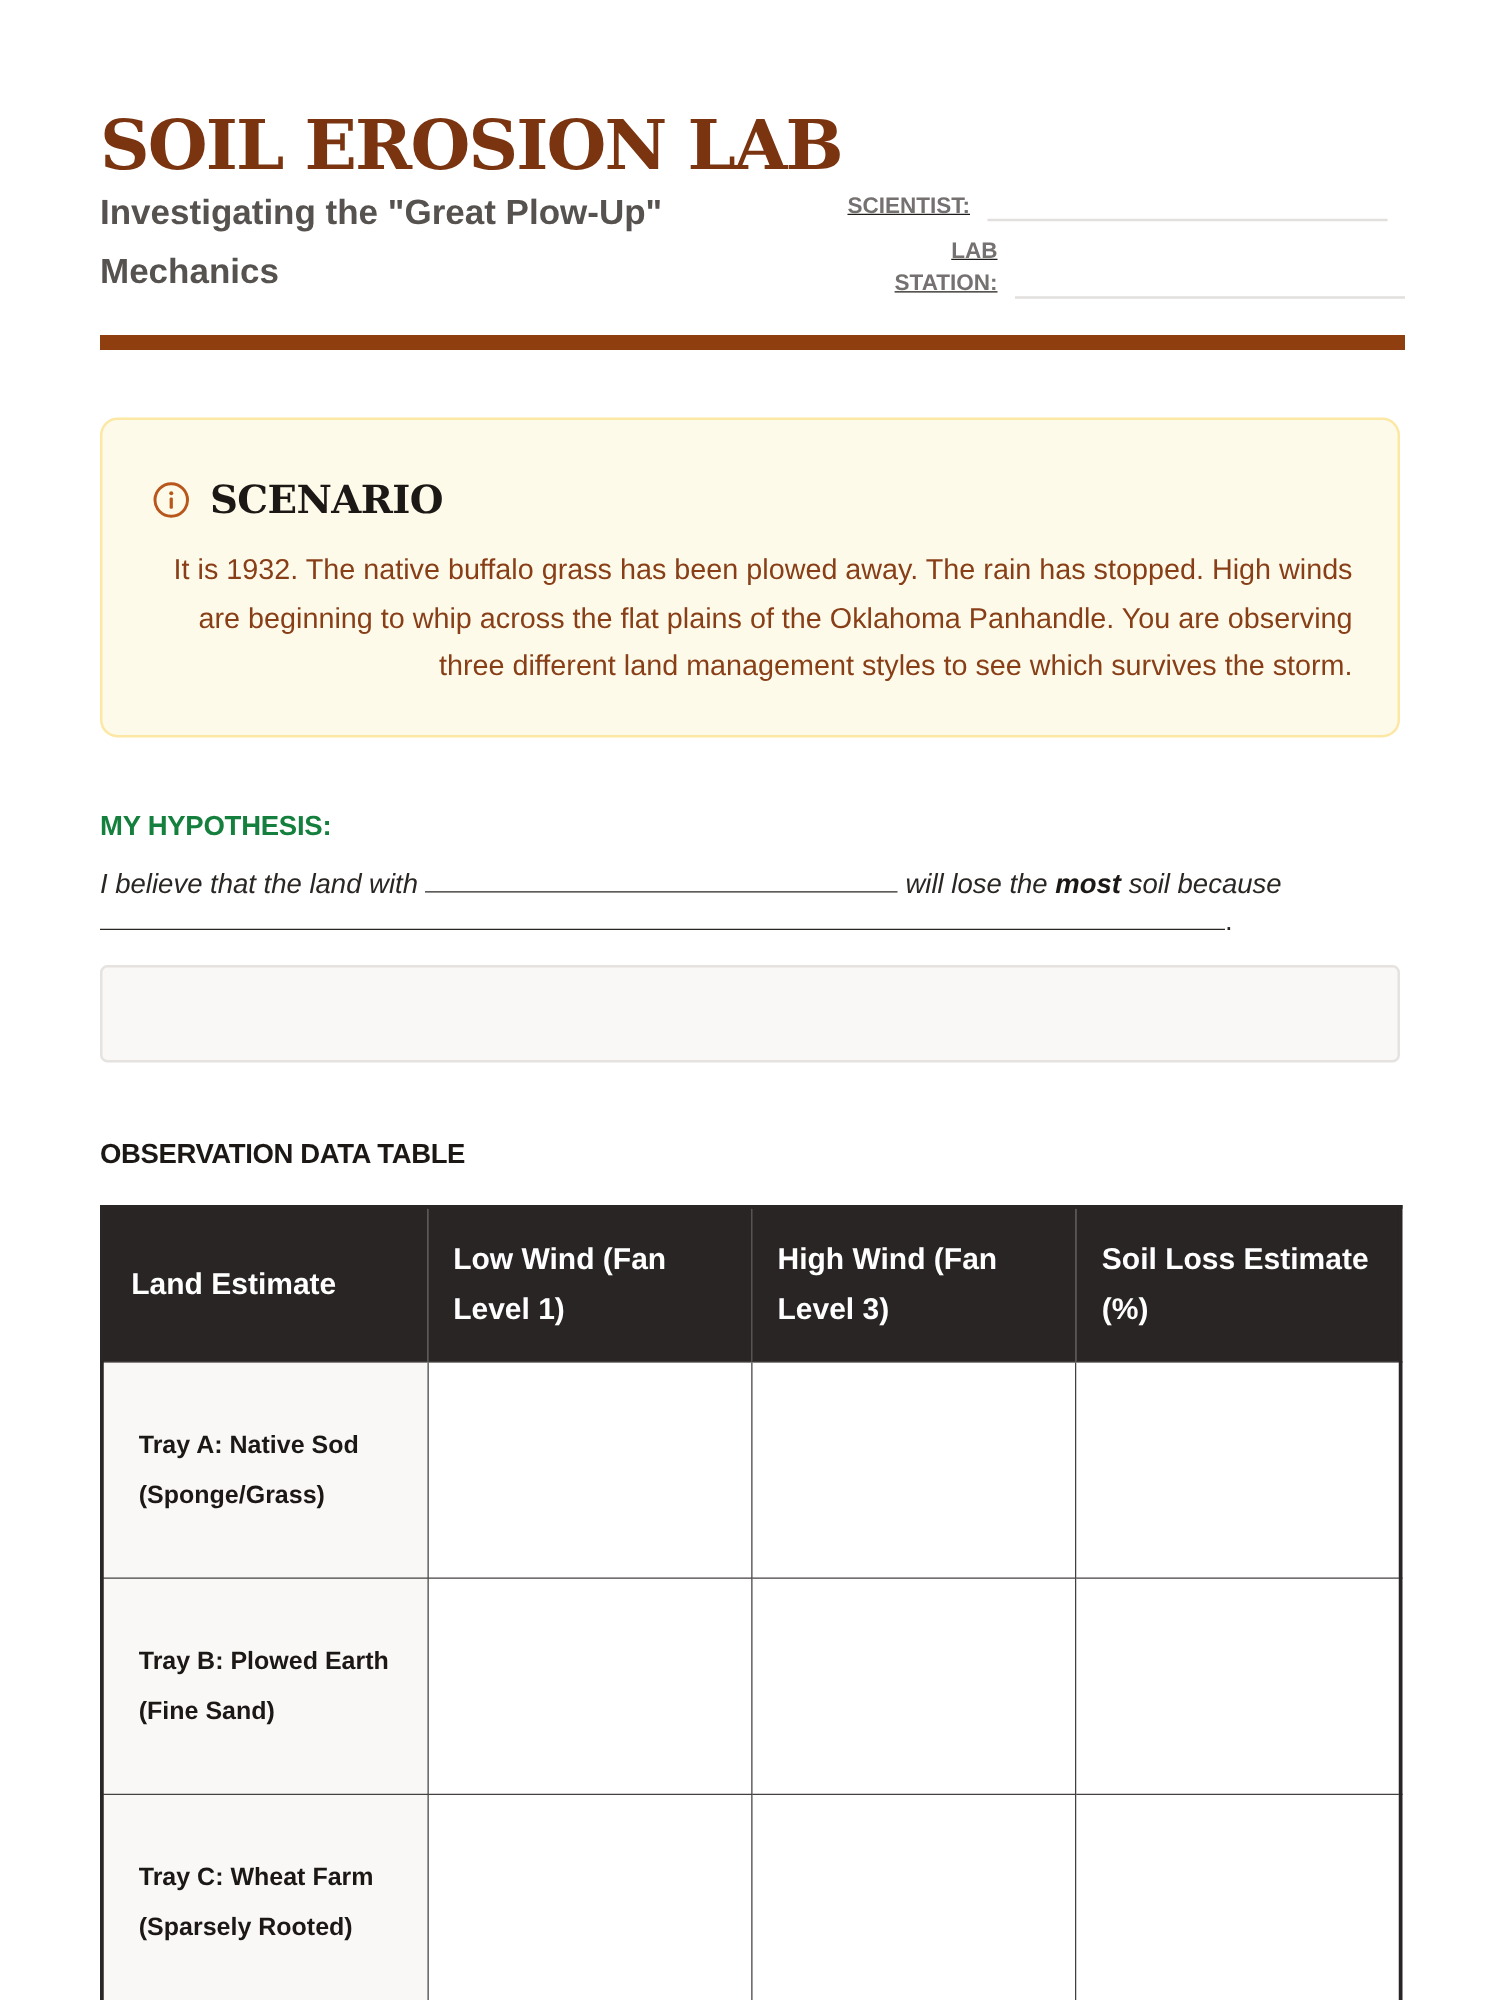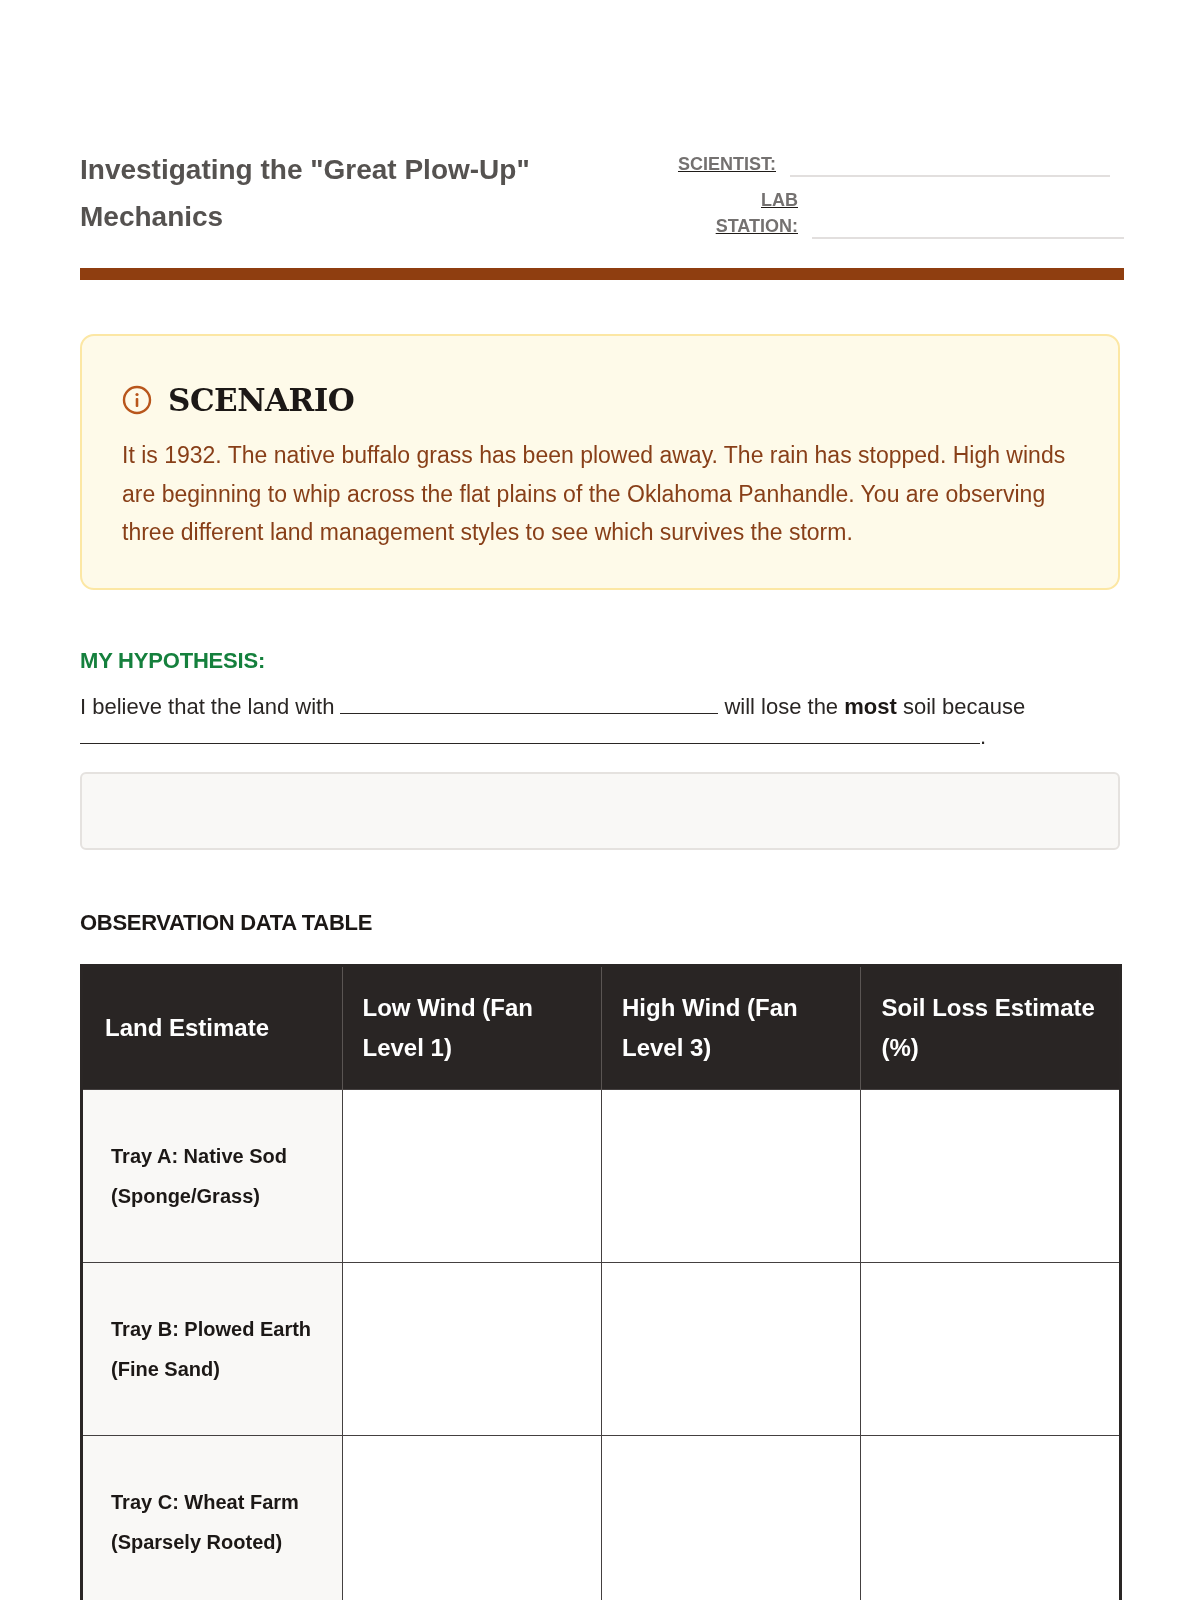--- a/index.html
+++ b/index.html
@@ -12,28 +12,28 @@
     .meta { position: absolute; right: 0; top: 145px; width: 460px; }
     .meta-row { display: flex; align-items: flex-end; justify-content: flex-end; text-decoration: underline; }
     .meta-label { font-family: "Liberation Sans", sans-serif; font-weight: bold; font-size: 18px; color: #747170; text-align: right; line-height: 26px; }
     .meta-line { border-bottom: 2px solid #e2dfde; margin-left: 14px; }
     .meta-row.r1 .meta-line { width: 320px; height: 30px; margin-right: 14px; }
     .meta-row.r2 { margin-top: 10px; }
     .meta-row.r2 .meta-label { width: 92px; }
     .meta-row.r2 .meta-line { width: 312px; height: 20px; }
     .rule { position: absolute; left: 0; top: 268px; width: 1044px; height: 12px; background: #8f3e10; }
 
-    .scenario { position: absolute; left: 0; top: 334px; width: 1040px; height: 256px; background: #fefae9; border: 2px solid #fce7a4; border-radius: 14px; box-sizing: border-box; }
+    .scenario { position: absolute; left: 0; top: 334px; width: 1040px; height: 256px; background: #fefae9; border: 2px solid #fce7a4; border-radius: 14px; box-sizing: border-box; text-align: right; }
     .scenario-head { position: absolute; left: 40px; top: 46px; display: flex; align-items: center; }
     .info-icon { width: 30px; height: 30px; margin-right: 16px; }
     .scenario-title { font-family: "DejaVu Serif", serif; font-weight: bold; font-size: 31px; letter-spacing: -0.5px; color: #1c1816; }
     .scenario-text { position: absolute; left: 40px; top: 100px; width: 960px; font-size: 23px; line-height: 38.5px; color: #883f18; }
 
     .hyp-label { position: absolute; left: 0; top: 648px; font-weight: bold; font-size: 22px; color: #15803d; letter-spacing: -0.2px; }
-    .hyp-line1 { position: absolute; left: 0; top: 694px; font-size: 22px; color: #2a2624; white-space: nowrap; }
+    .hyp-line1 { position: absolute; left: 0; top: 694px; font-style: italic; font-size: 22px; color: #2a2624; white-space: nowrap; }
     .hyp-line1 b { font-weight: bold; color: #1c1816; }
     .blank { display: inline-block; border-bottom: 1.5px solid #2a2624; vertical-align: baseline; height: 18px; }
     .blank.b1 { width: 378px; margin: 0 6px 0 6px; }
     .hyp-line2 { position: absolute; left: 0; top: 724px; font-size: 22px; color: #2a2624; white-space: nowrap; }
     .blank.b2 { width: 900px; }
     .hyp-box { position: absolute; left: 0; top: 772px; width: 1040px; height: 78px; background: #f9f8f6; border: 2px solid #e5e2df; border-radius: 6px; box-sizing: border-box; }
 
     .table-label { position: absolute; left: 0; top: 910px; font-weight: bold; font-size: 22px; color: #1c1816; letter-spacing: -0.3px; }
 
     .data-table { position: absolute; left: 0; top: 964px; width: 1042px; border-collapse: collapse; table-layout: fixed; border: 3px solid #2a2625; }
@@ -41,20 +41,21 @@
     .data-table th:first-child { border-left: none; padding-left: 22px; }
     .data-table td { border: 1.5px solid #444040; height: 172px; padding: 0; background: #ffffff; }
     .data-table td.cond { background: #f9f8f6; font-weight: bold; font-size: 20px; line-height: 40px; color: #1c1816; padding: 0 24px 0 28px; vertical-align: middle; }
     .data-table td.entry { cursor: text; }
   </style>
 </head>
 <body>
 
 <div class="page">
   <div class="header">
+    <h1 class="title">SOIL EROSION LAB</h1>
     <div class="subtitle">Investigating the "Great Plow-Up" Mechanics</div>
 
     <div class="meta">
       <div class="meta-row r1">
         <span class="meta-label">SCIENTIST:</span>
         <span class="meta-line"></span>
       </div>
       <div class="meta-row r2">
         <span class="meta-label">LAB STATION:</span>
         <span class="meta-line"></span>

